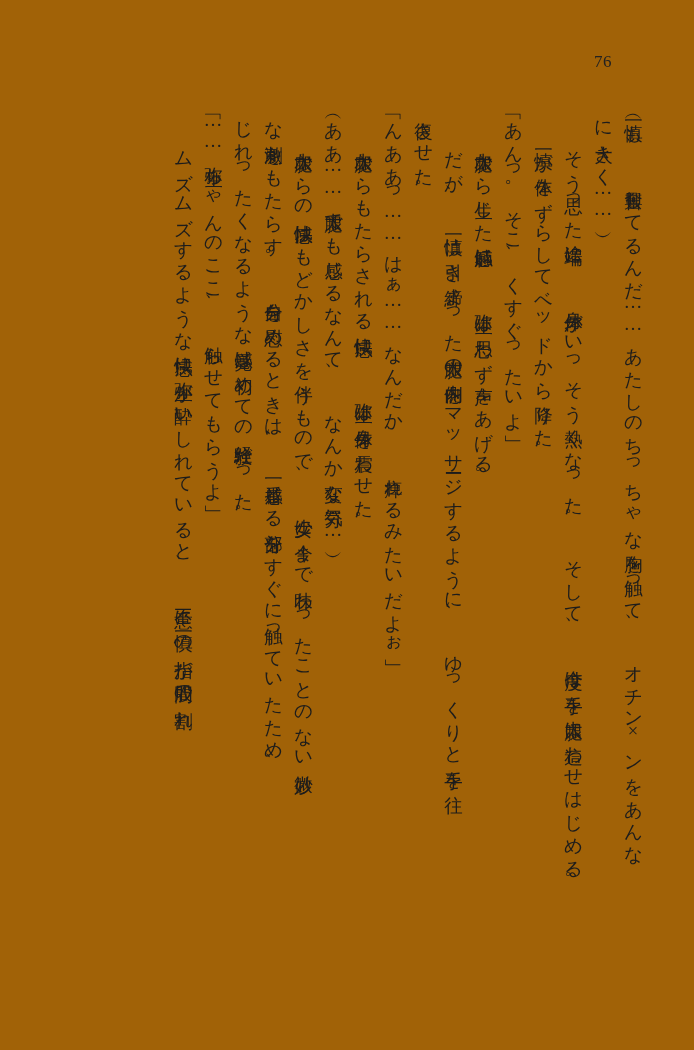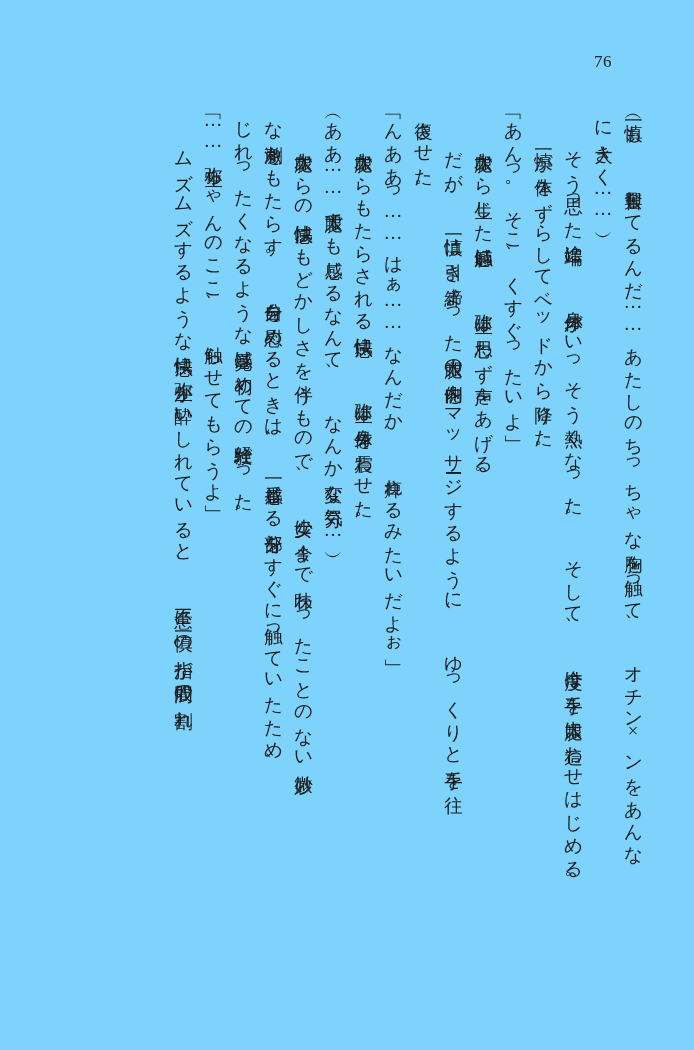--- a/index.html
+++ b/index.html
@@ -11,21 +11,21 @@
     width: 694px;
     height: 1050px;
     overflow: hidden;
     font-family: "Liberation Serif", "DejaVu Serif", serif;
     color: #1a1a1a;
   }
   .page {
     position: relative;
     width: 694px;
     height: 1050px;
-    background: #7dd3fc;
+    background: #a16207;
     box-sizing: border-box;
   }
   .page-number {
     position: absolute;
     top: 52px;
     right: 82px;
     font-size: 17px;
     letter-spacing: 0.5px;
     color: #222;
     font-family: "Liberation Serif", "DejaVu Serif", serif;

